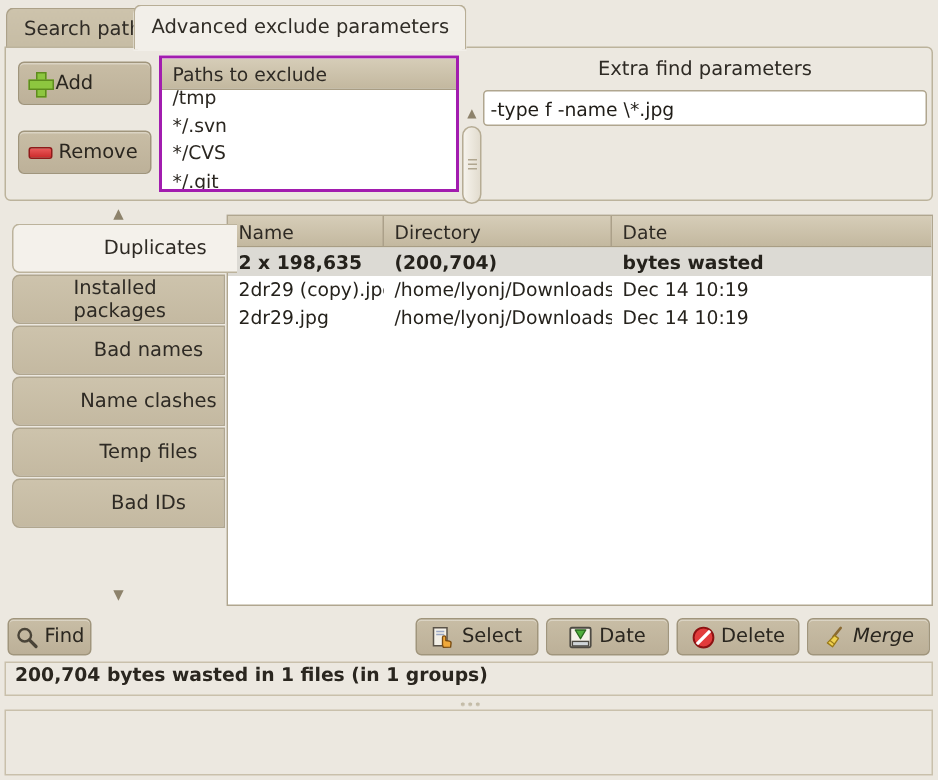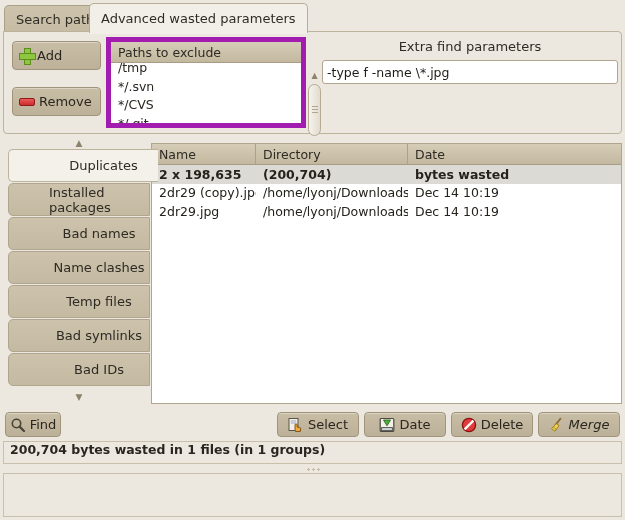--- a/index.html
+++ b/index.html
@@ -91,21 +91,21 @@
     background: linear-gradient(to bottom, #ea5a5a, #cc2b2b);
     border: 1px solid #8f1a1a;
     border-radius: 2px;
   }
 
   
   #paths-wrap {
     position: absolute; left: 102px; top: 5px;
     width: 200px; height: 91px;
     background: #ffffff;
-    border: 5px solid #a21caf;
+    border: 2px solid #a21caf;
     overflow: hidden;
   }
   #paths-header {
     height: 21px;
     background: linear-gradient(to bottom, #d6cdb8, #c3b89f);
     border-bottom: 1px solid #a89d84;
     display: flex; align-items: center;
     padding-left: 7px;
     font-size: 12.5px;
     color: #2e2a24;
@@ -300,21 +300,21 @@
   }
 </style>
 </head>
 <body>
 
 <div id="tabstrip">
   <div class="tab inactive" id="tab-search-path">
     <span>Search path</span>
   </div>
   <div class="tab active" id="tab-advanced">
-    <span>Advanced wasted parameters</span>
+    <span>Advanced exclude parameters</span>
   </div>
 </div>
 
 <div id="top-panel">
 
   <div class="tbtn" id="btn-add">
     <span class="ico-plus"></span>
     <span>Add</span>
   </div>
 
@@ -363,23 +363,20 @@
         <span>Installed packages</span>
       </div>
     <div class="side-tab">
         <span>Bad names</span>
       </div>
     <div class="side-tab">
         <span>Name clashes</span>
       </div>
     <div class="side-tab">
         <span>Temp files</span>
-      </div>
-    <div class="side-tab">
-        <span>Bad symlinks</span>
       </div>
     <div class="side-tab">
         <span>Bad IDs</span>
       </div>
   </div>
   <div class="side-arrow" id="side-down"><span>▼</span></div>
 </div>
 
 <div id="table-frame">
   <div id="thead">

